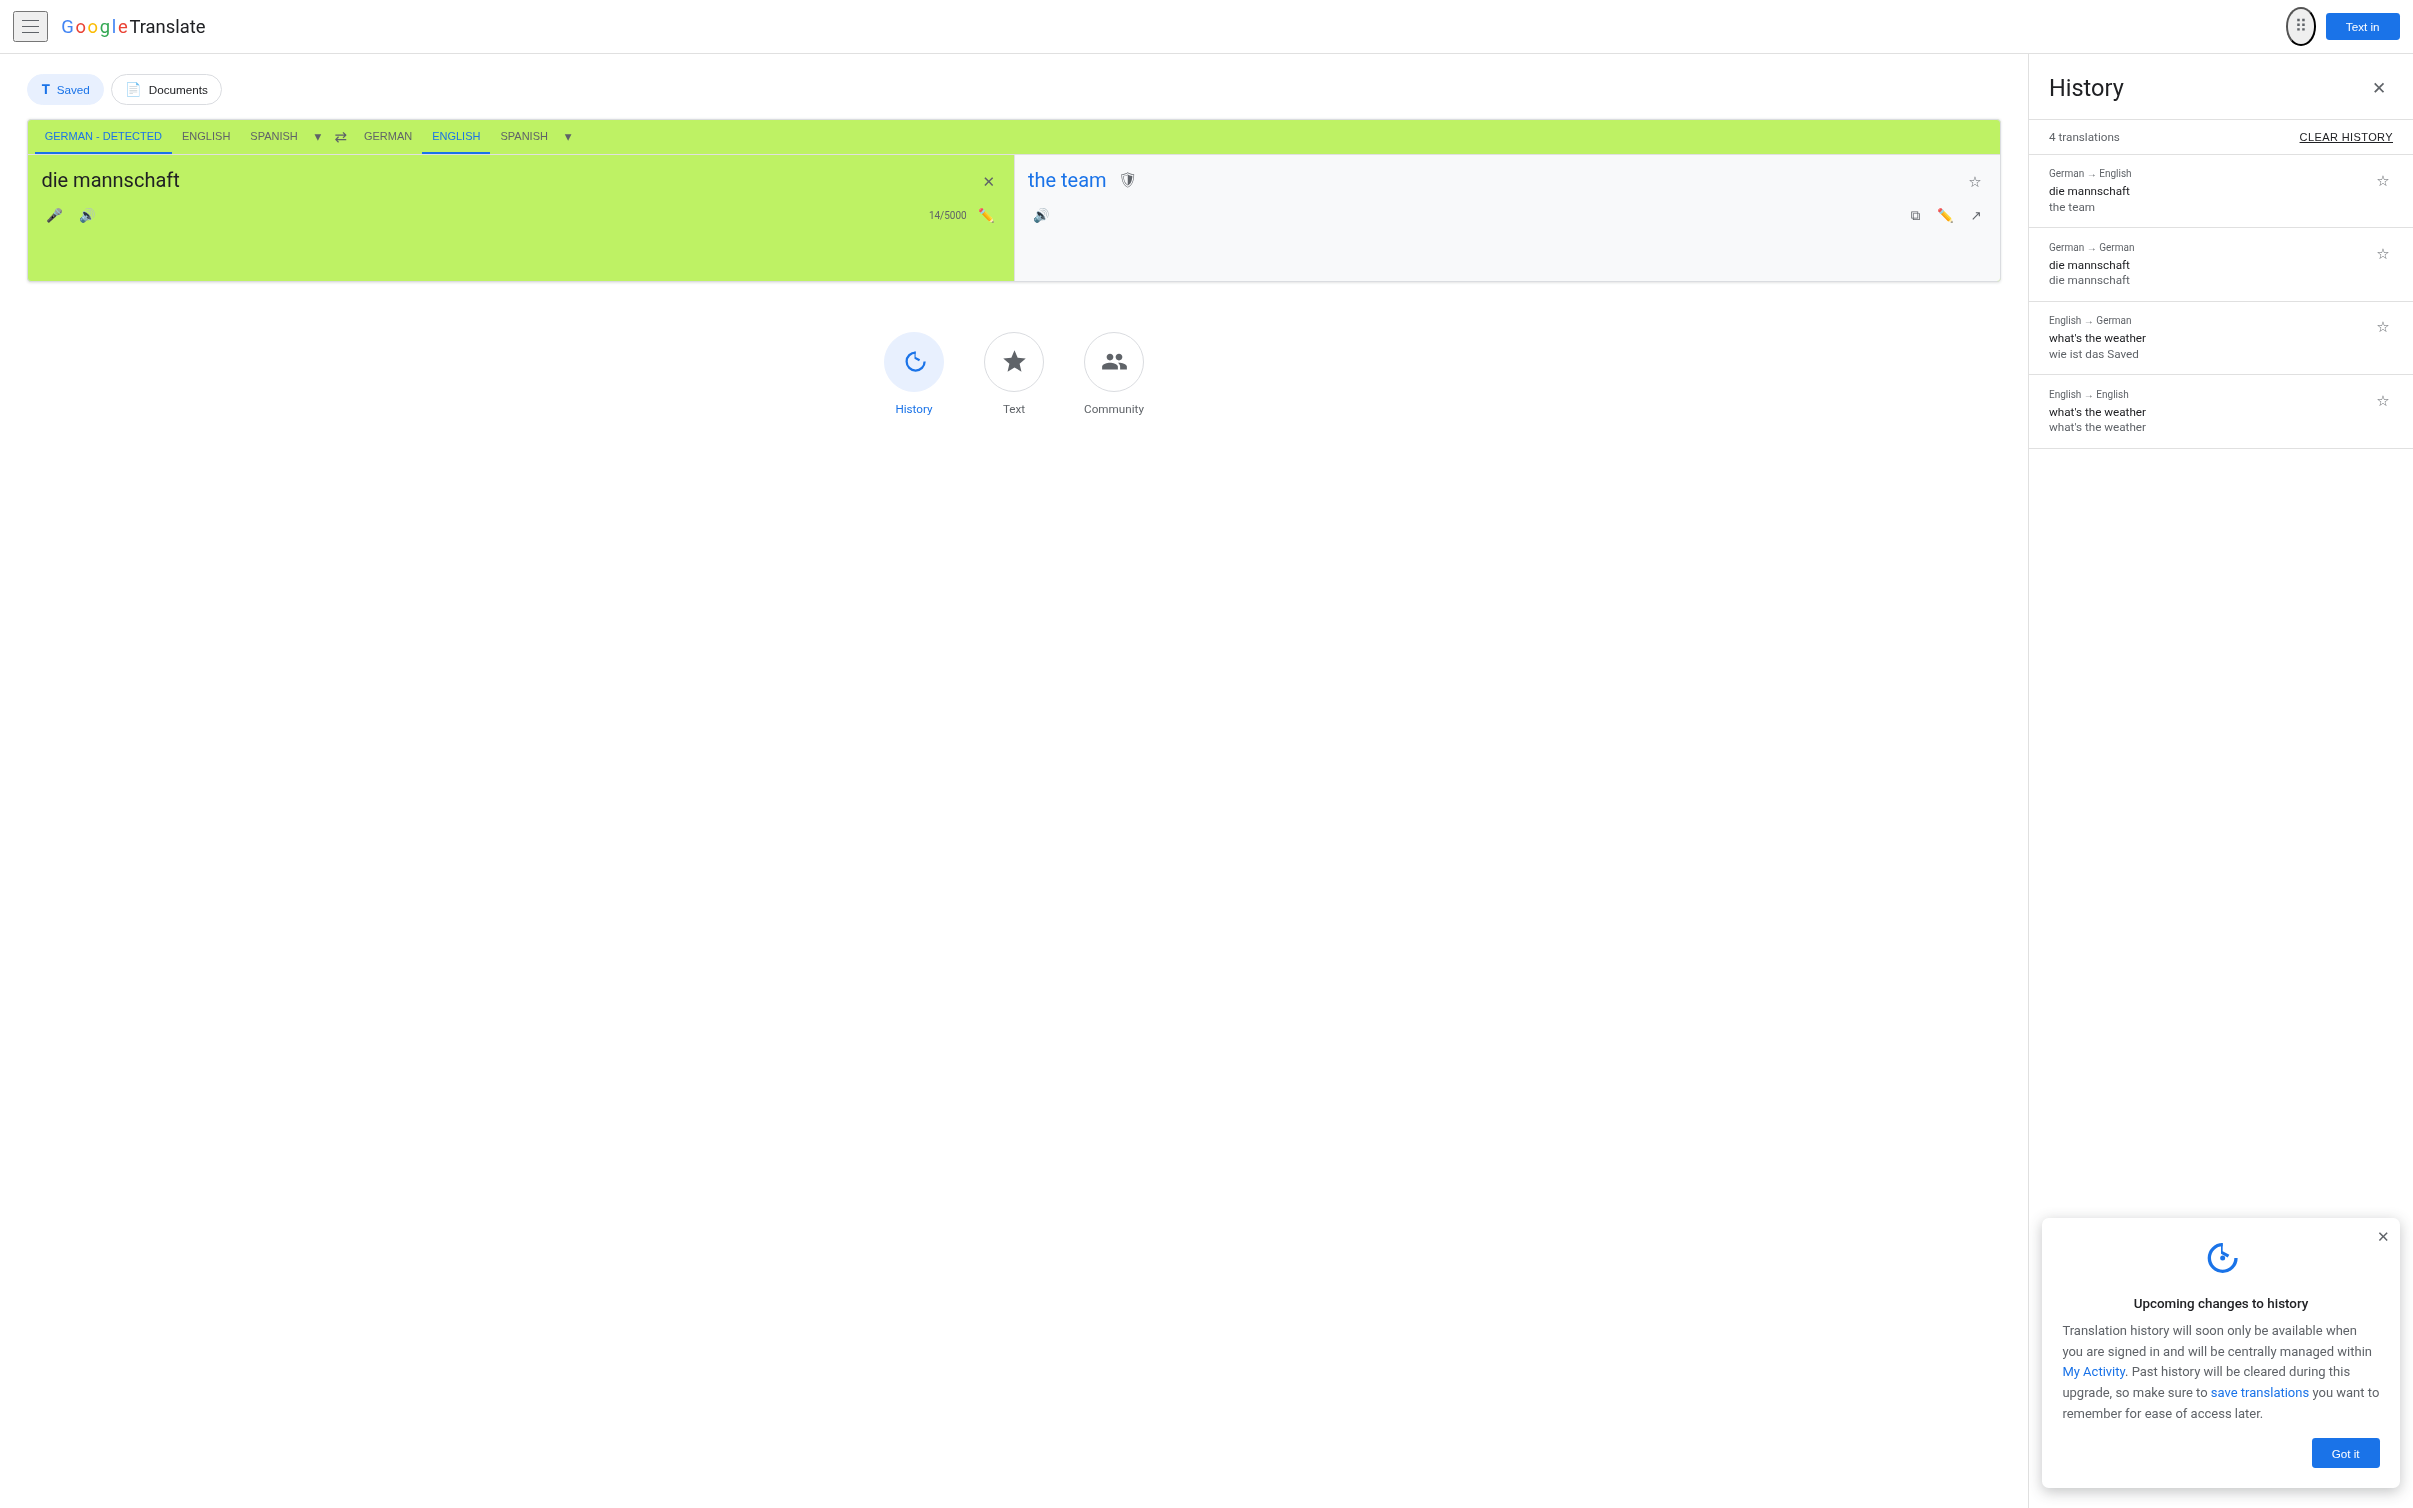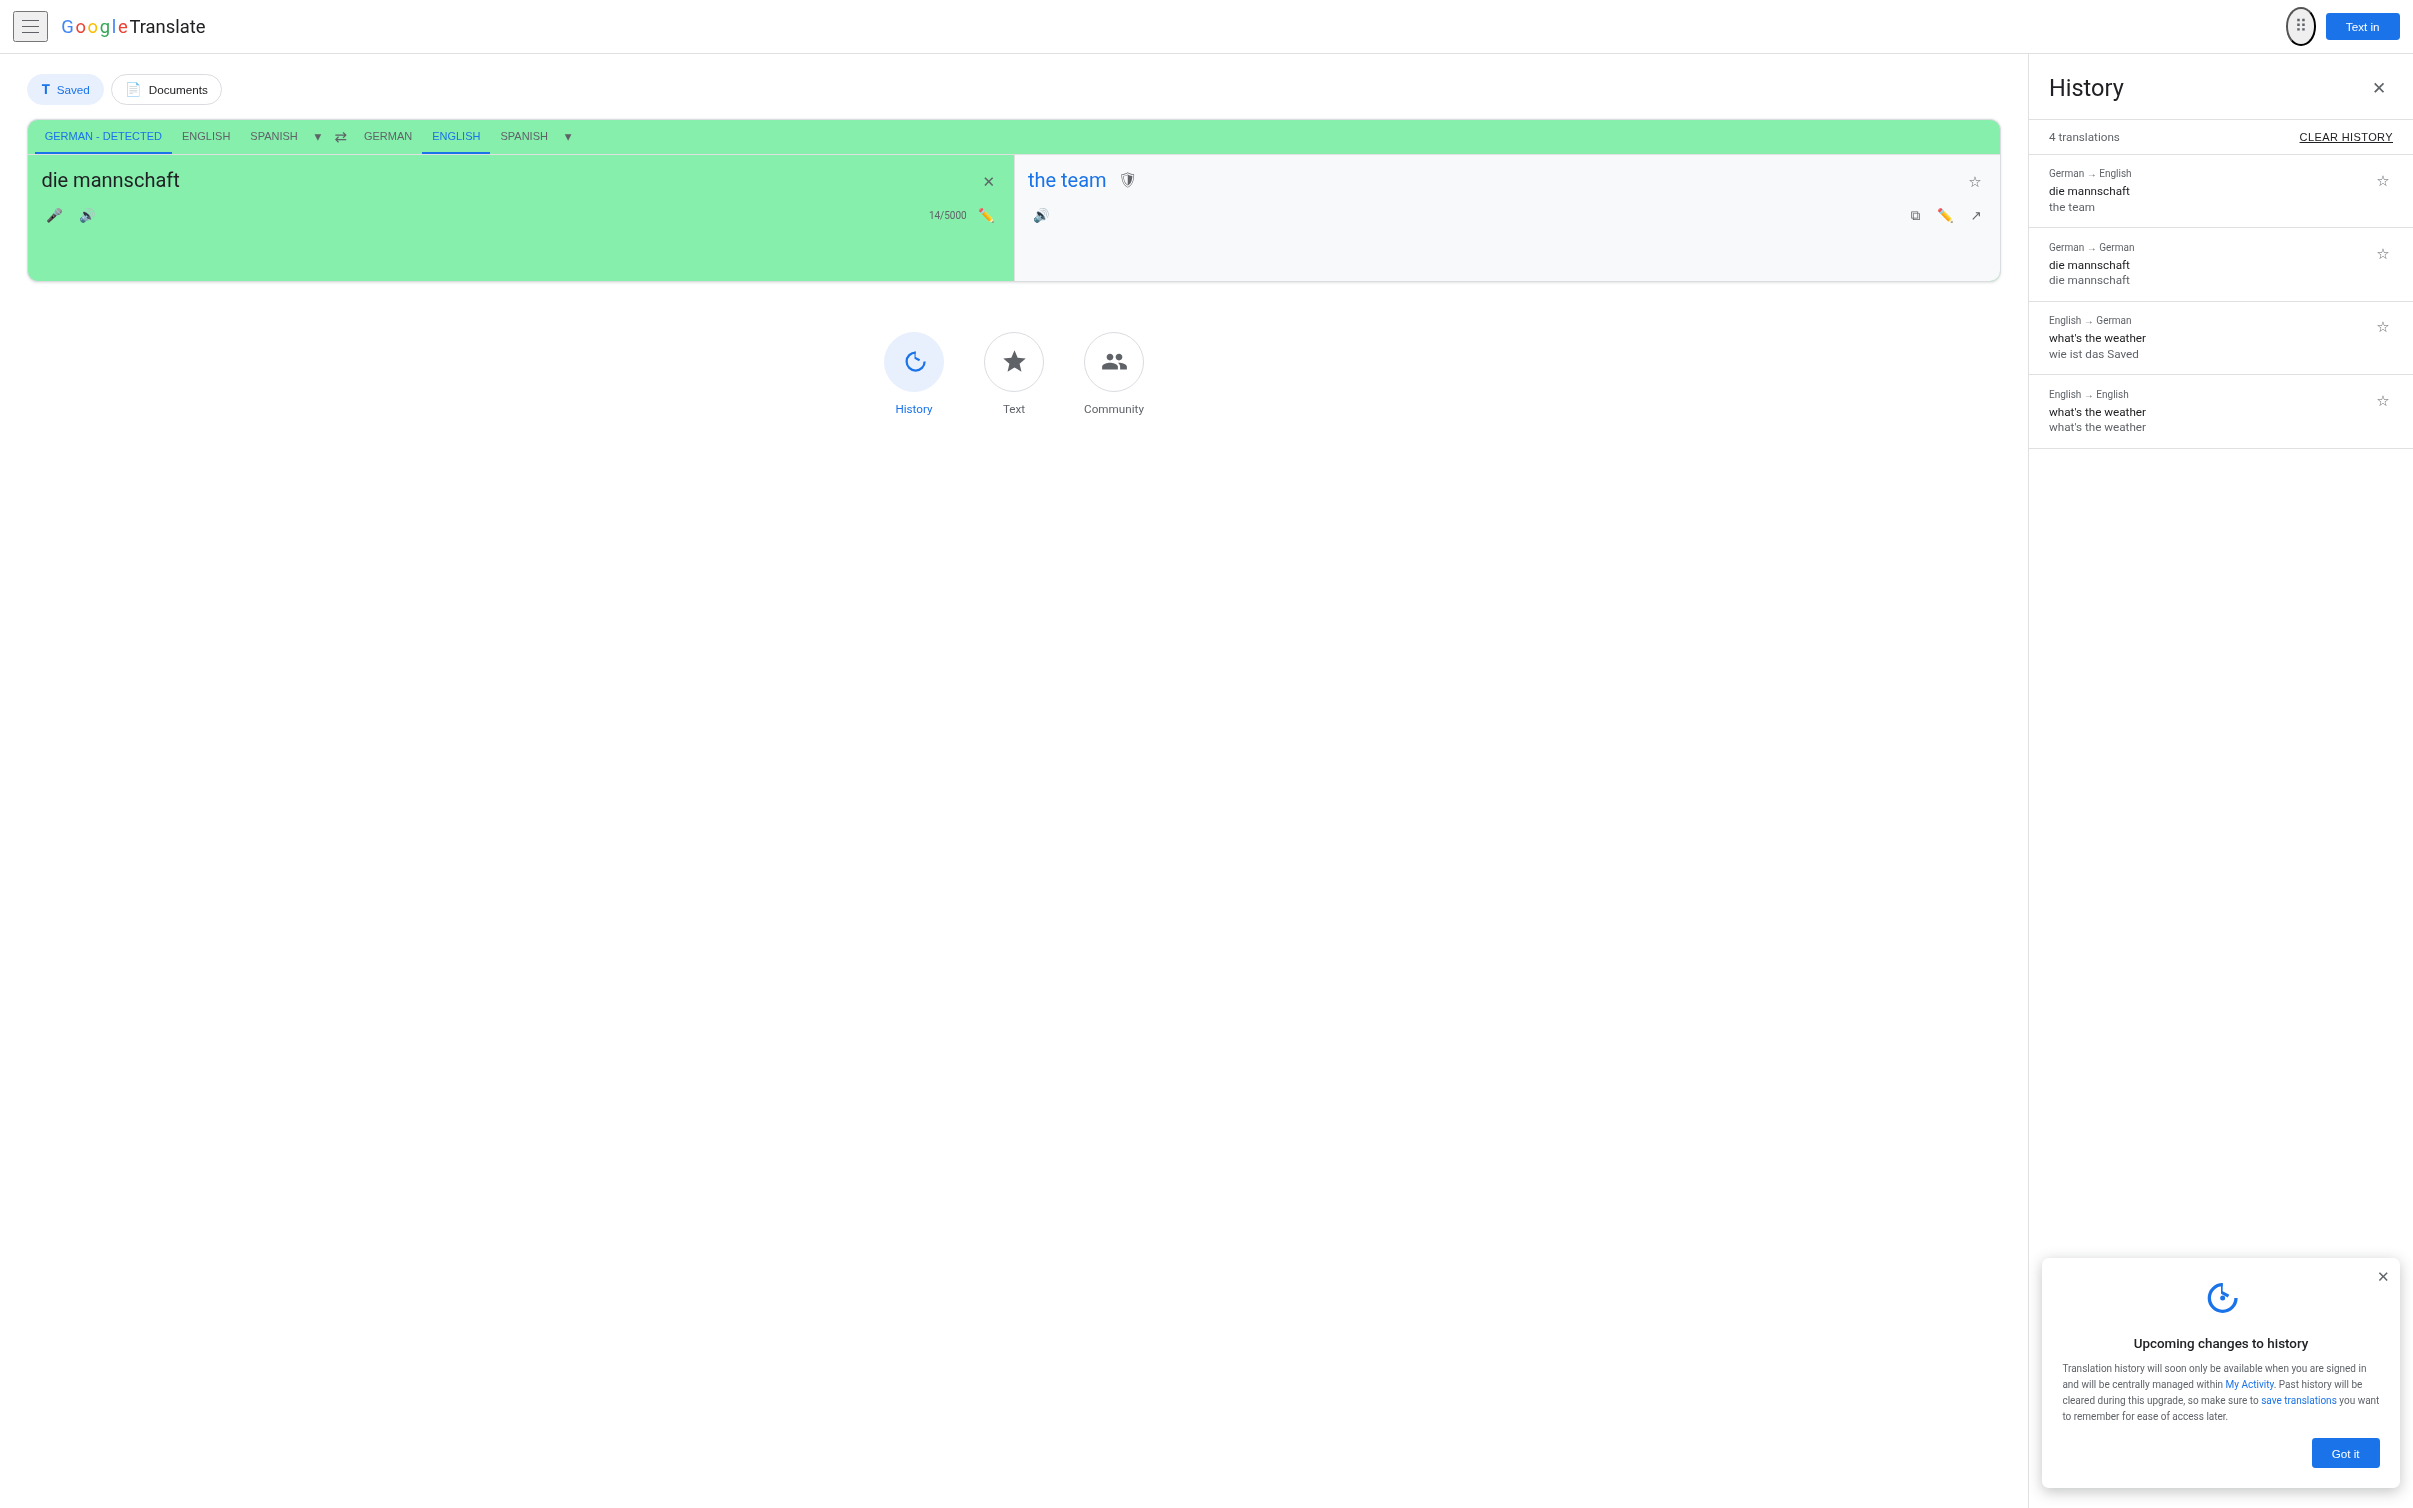--- a/index.html
+++ b/index.html
@@ -58,23 +58,23 @@
       background: #fff;
       cursor: pointer;
       font-size: 11.7px;
       color: #202124;
     }
     .tab-btn.active { background: #e8f0fe; border-color: #e8f0fe; color: #1a73e8; }
 
     
     .translate-box {
       border: 0.8px solid #dadce0;
-      border-radius: 11px;
+      border-radius: 4px;
       overflow: hidden;
-      background: #86efac;
+      background: #bef264;
       box-shadow: 0 0.8px 2.5px rgba(60,64,67,.15);
     }
     .lang-bar {
       display: flex;
       align-items: center;
       border-bottom: 0.8px solid #e0e0e0;
       padding: 0 6.7px;
     }
     .lang-btn {
       padding: 10px 10px;
@@ -161,21 +161,21 @@
       left: 13.4px;
       background: #fff;
       border-radius: 6.7px;
       box-shadow: 0 3.4px 13.4px rgba(60,64,67,.3);
       padding: 20px;
       z-index: 10;
     }
     .popup-close { position: absolute; top: 10px; right: 10px; background: none; border: none; cursor: pointer; color: #5f6368; font-size: 15px; }
     .popup-icon { text-align: center; margin-bottom: 10px; color: #1a73e8; font-size: 34px; }
     .popup-title { font-size: 13.4px; font-weight: 500; color: #202124; text-align: center; margin-bottom: 10px; }
-    .popup-text { font-size: 10px; color: #5f6368; line-height: 1.6; margin-bottom: 13.4px; }
+    .popup-text { font-size: 13px; color: #5f6368; line-height: 1.6; margin-bottom: 13.4px; }
     .popup-link { color: #1a73e8; cursor: pointer; text-decoration: none; }
     .popup-footer { display: flex; justify-content: flex-end; }
     .got-it-btn {
       background: #1a73e8; color: #fff; border: none; padding: 8.4px 20px;
       border-radius: 3.4px; font-size: 11.7px; font-weight: 500; cursor: pointer;
     }
 
     
     .shield-icon { font-size: 15px; color: #5f6368; vertical-align: middle; margin-left: 5px; }
   </style>

